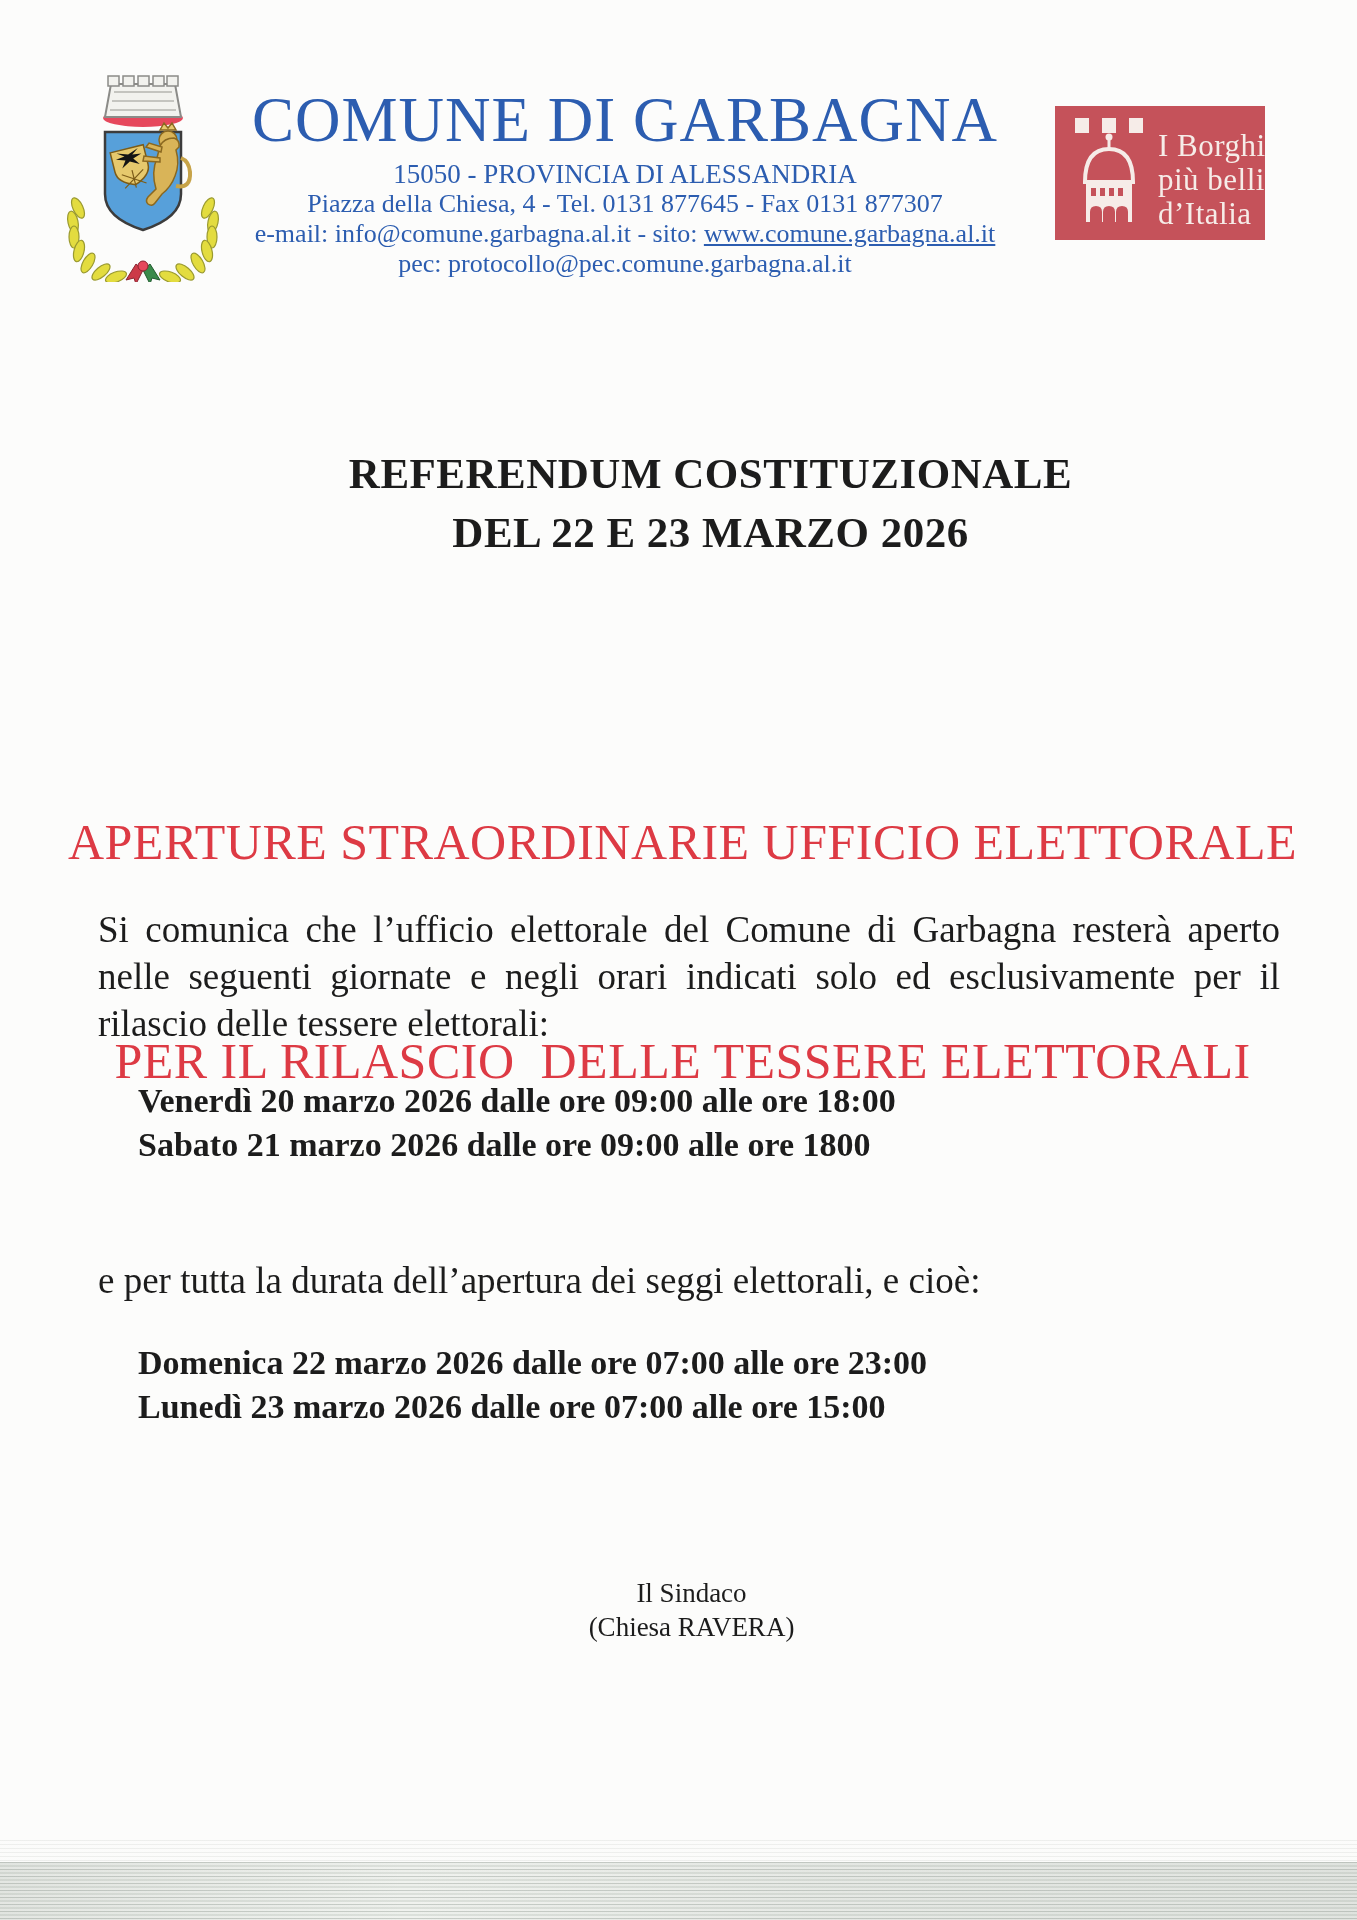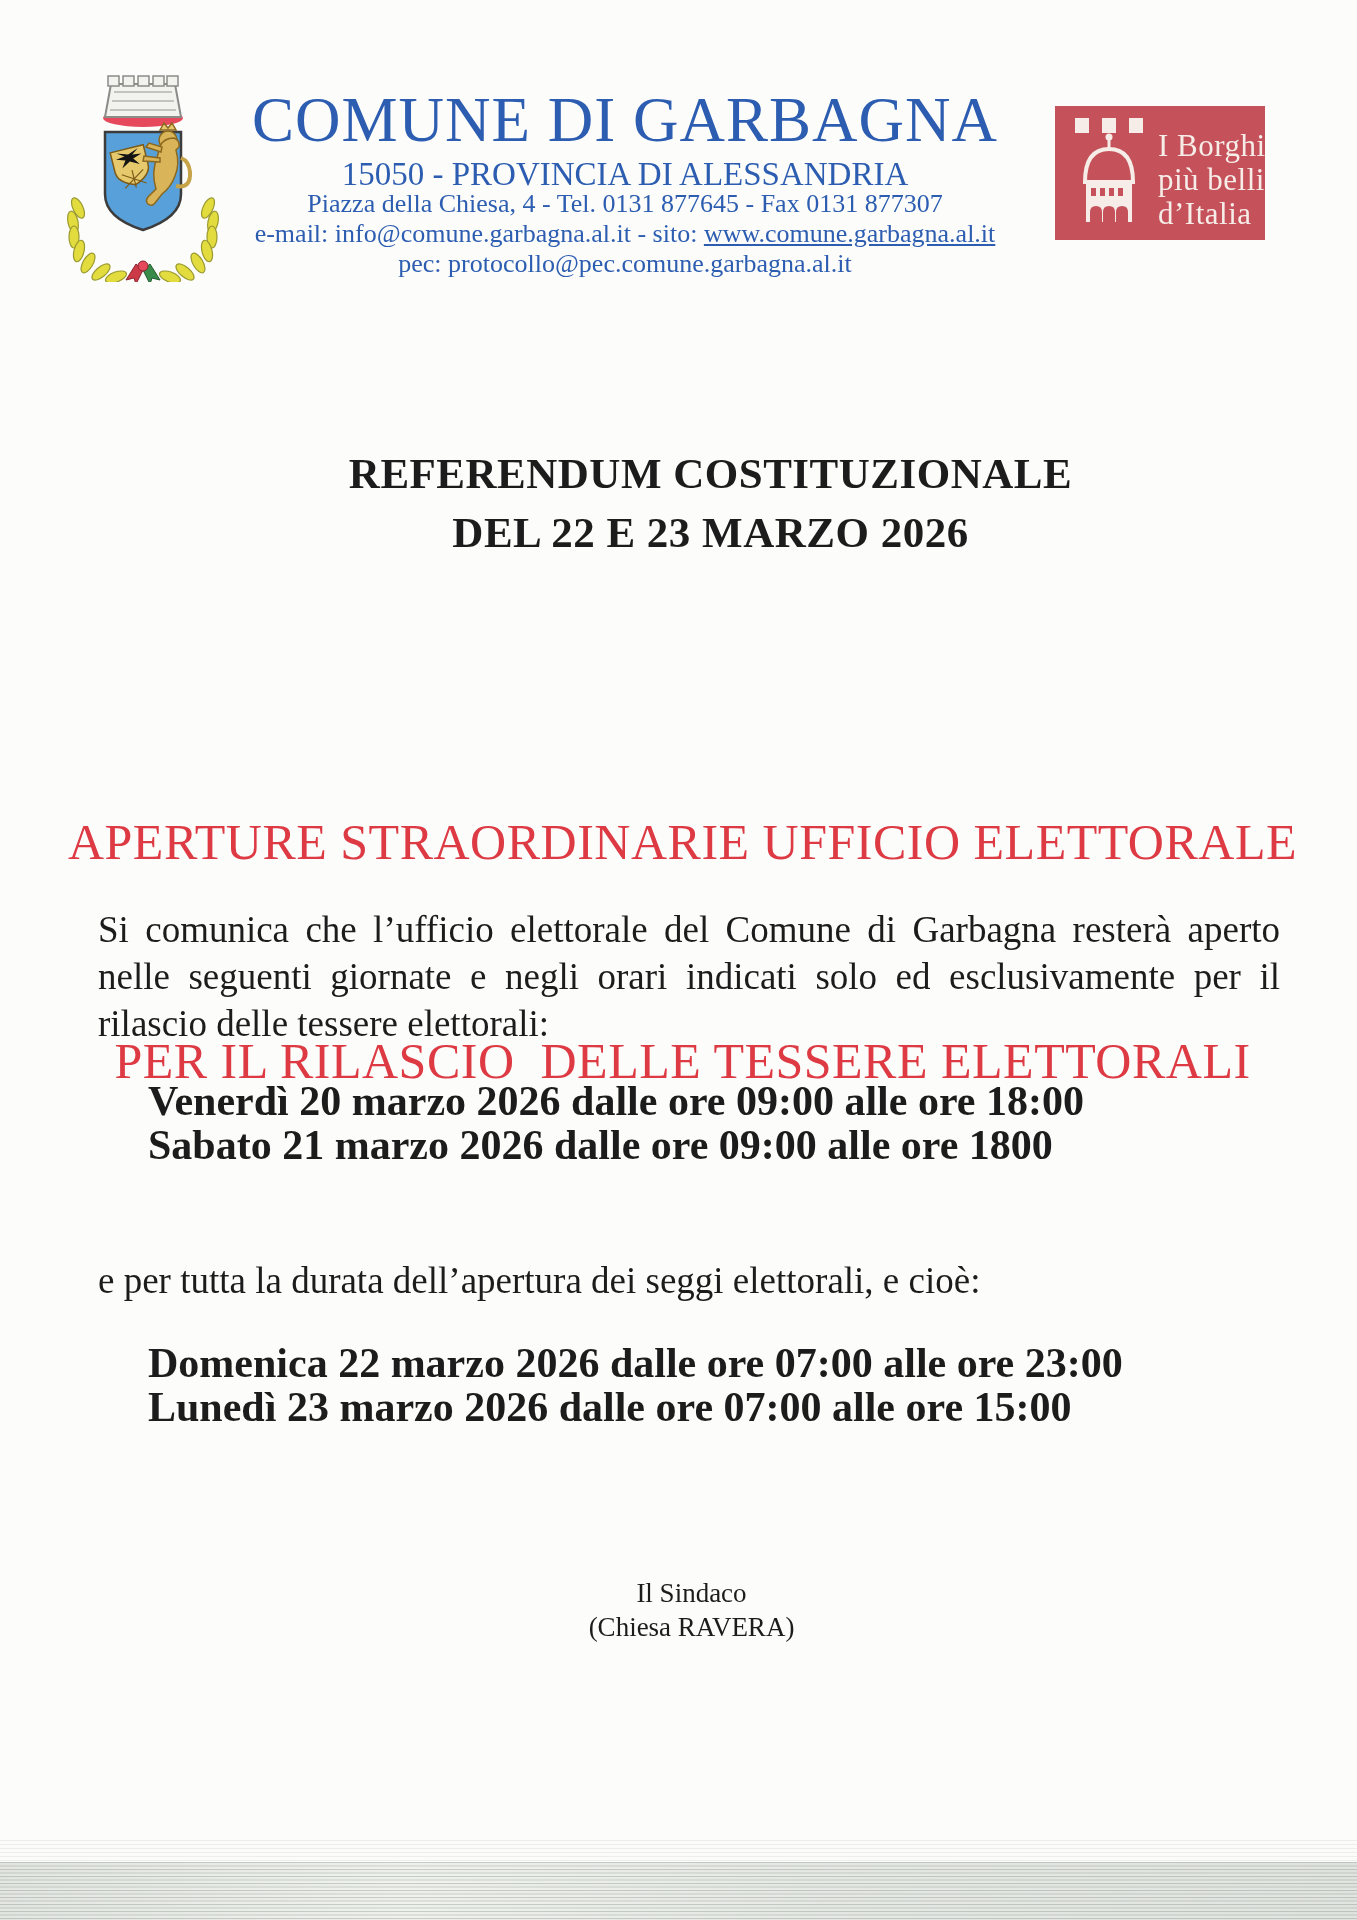--- a/index.html
+++ b/index.html
@@ -17,21 +17,21 @@
   .crest{left:48px;top:68px;width:190px;height:214px;}
   .header-text{
     left:205px;top:88px;width:840px;
     text-align:center;color:#2c5db0;
   }
   .muni-title{
     font-size:63px;line-height:64px;font-weight:400;
     letter-spacing:1px;white-space:nowrap;
   }
   .hline{font-size:26px;line-height:28px;margin-top:2px;}
-  .hline.first{margin-top:8px;font-size:33px;}
+  .hline.first{margin-top:8px;font-size:27px;}
   .site-link{text-decoration:underline;}
 
   .borghi{left:1055px;top:106px;width:186px;height:134px;}
   .borghi text{
     font-family:"Liberation Serif","DejaVu Serif",serif;
     font-size:31px;fill:#f6ece8;letter-spacing:.5px;
   }
 
   
   .main-title{
@@ -43,21 +43,21 @@
     left:4px;top:660px;width:100%;
     text-align:center;font-weight:400;font-size:50px;line-height:73px;
     color:#dd3a44;letter-spacing:.5px;white-space:pre-wrap;
   }
 
   
   .intro-para{
     left:98px;top:906px;width:1182px;
     font-size:37px;line-height:47px;text-align:justify;
   }
-  .sched{left:148px;font-weight:700;font-size:42px;line-height:44px;}
+  .sched{left:138px;font-weight:700;font-size:34px;line-height:44px;}
   .sched1{top:1079px;}
   .sched2{top:1341px;}
   .polls-intro{left:98px;top:1257px;font-size:37px;line-height:47px;}
 
   .signature{
     left:0;top:1576px;width:100%;padding-left:26px;box-sizing:border-box;
     text-align:center;font-size:27px;line-height:34px;
   }
 
   

